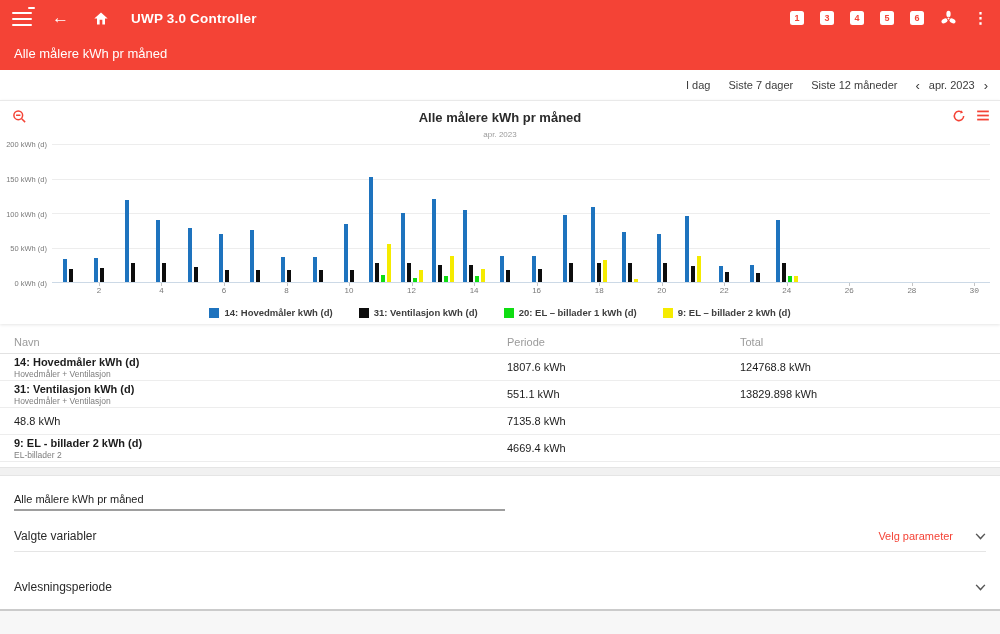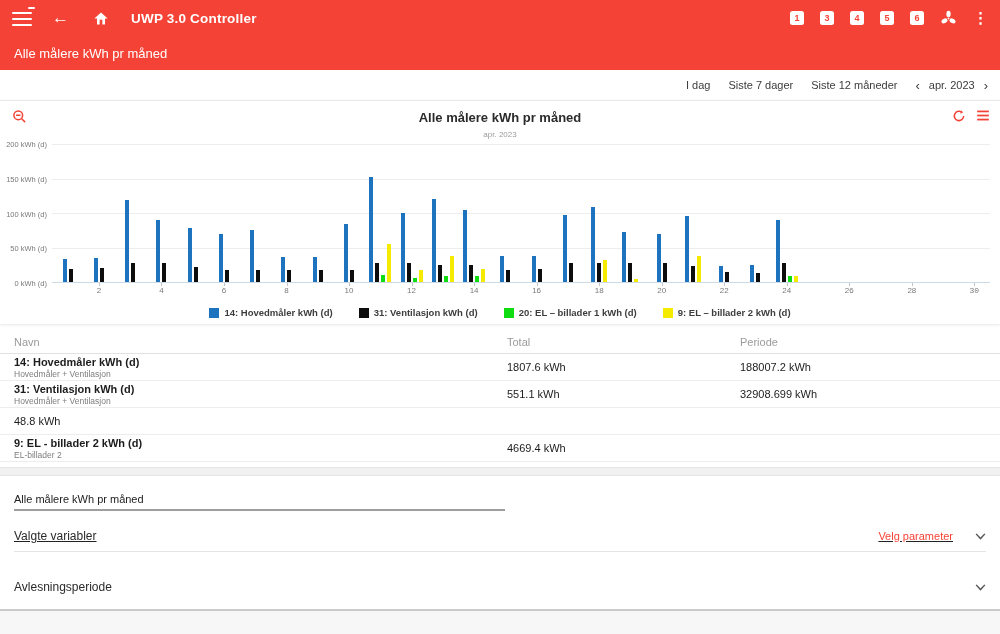--- a/index.html
+++ b/index.html
@@ -342,57 +342,58 @@
     <span class="legend-item">
       <span class="legend-swatch" style="background: rgb(245, 235, 0);"></span>
       <span>9: EL – billader 2 kWh (d)</span>
     </span>
   </div>
 </div>
 
 <div class="tbl">
   <div class="tbl-row tbl-head">
     <span class="col">Navn</span>
+    <span class="col">Periode</span>
     <span class="col">Total</span>
-    <span class="col">Periode</span>
   </div>
 
   <div class="tbl-row tbl-data">
     <span>
         <div class="cell-name">14: Hovedmåler kWh (d)</div>
           <div class="cell-sub">Hovedmåler + Ventilasjon</div>
       </span>
     <span class="cell-val">1807.6 kWh</span>
-    <span class="cell-val">188007.2 kWh</span>
+    <span class="cell-val">124768.8 kWh</span>
   </div>
   <div class="tbl-row tbl-data">
     <span>
         <div class="cell-name">31: Ventilasjon kWh (d)</div>
           <div class="cell-sub">Hovedmåler + Ventilasjon</div>
       </span>
     <span class="cell-val">551.1 kWh</span>
-    <span class="cell-val">32908.699 kWh</span>
+    <span class="cell-val">13829.898 kWh</span>
   </div>
   <div class="tbl-row tbl-data">
     <span class="cell-val">48.8 kWh</span>
+    <span class="cell-val">7135.8 kWh</span>
   </div>
   <div class="tbl-row tbl-data">
     <span>
         <div class="cell-name">9: EL - billader 2 kWh (d)</div>
           <div class="cell-sub">EL-billader 2</div>
       </span>
     <span class="cell-val">4669.4 kWh</span>
   </div>
 </div>
 <div class="gray-band"></div>
 
 <div class="form-sec">
   <input class="f-input" type="text" value="Alle målere kWh pr måned" style="">
 
-  <div class="f-row" style="margin-top:10px;text-decoration:underline;">
+  <div class="f-row" style="margin-top:10px;">
     <span class="f-row-label">Valgte variabler</span>
     <span class="f-row-right">
       <span class="red-link">Velg parameter</span>
       <span class="chev">
         <svg width="11" height="7" viewBox="0 0 12 8" fill="none" stroke="#555" stroke-width="1.6">
             <polyline points="1,1 6,6.4 11,1"></polyline>
           </svg>
       </span>
     </span>
   </div>

